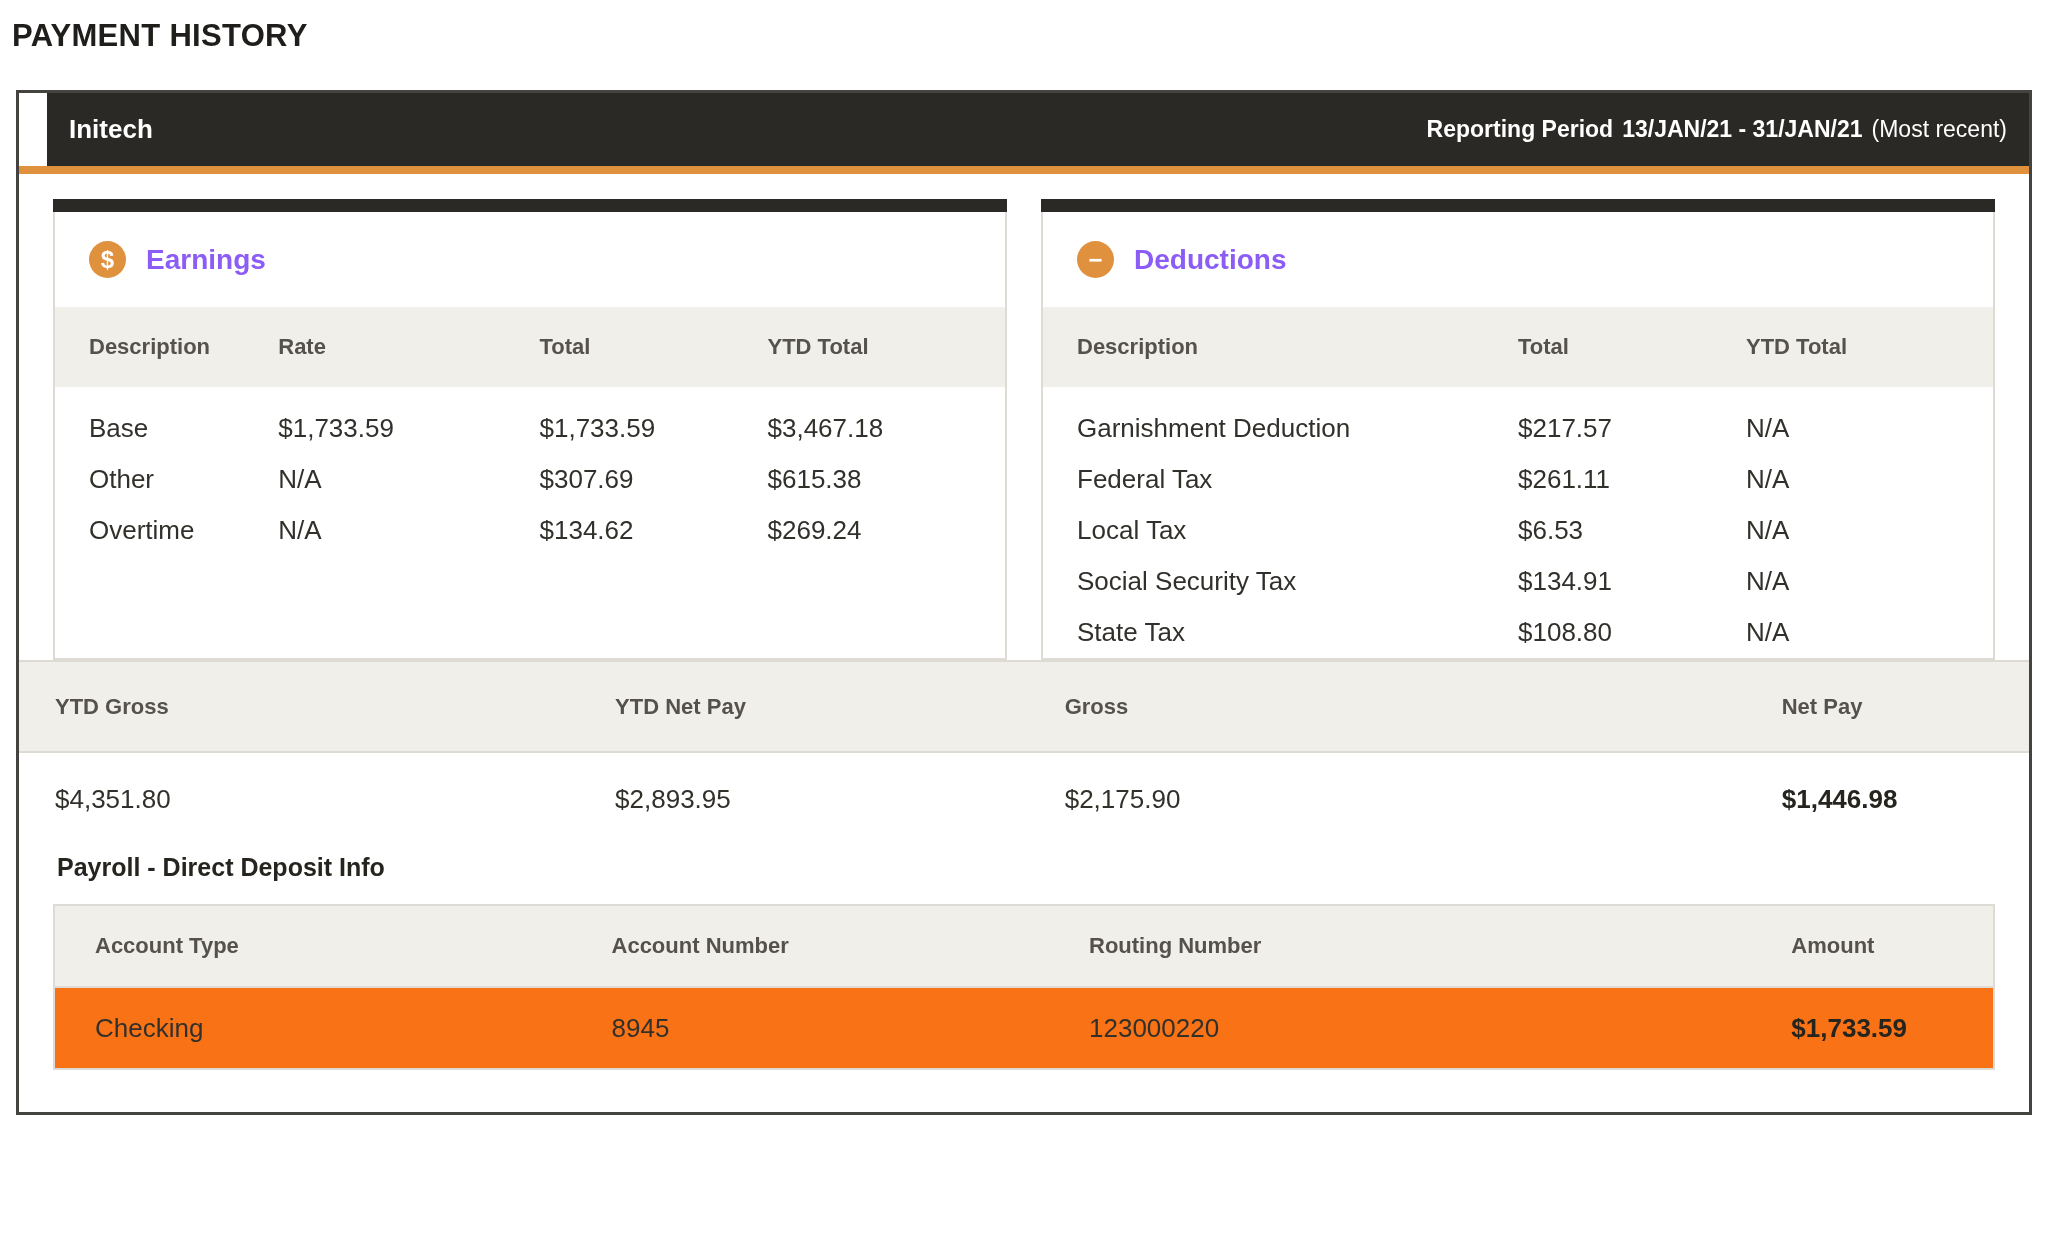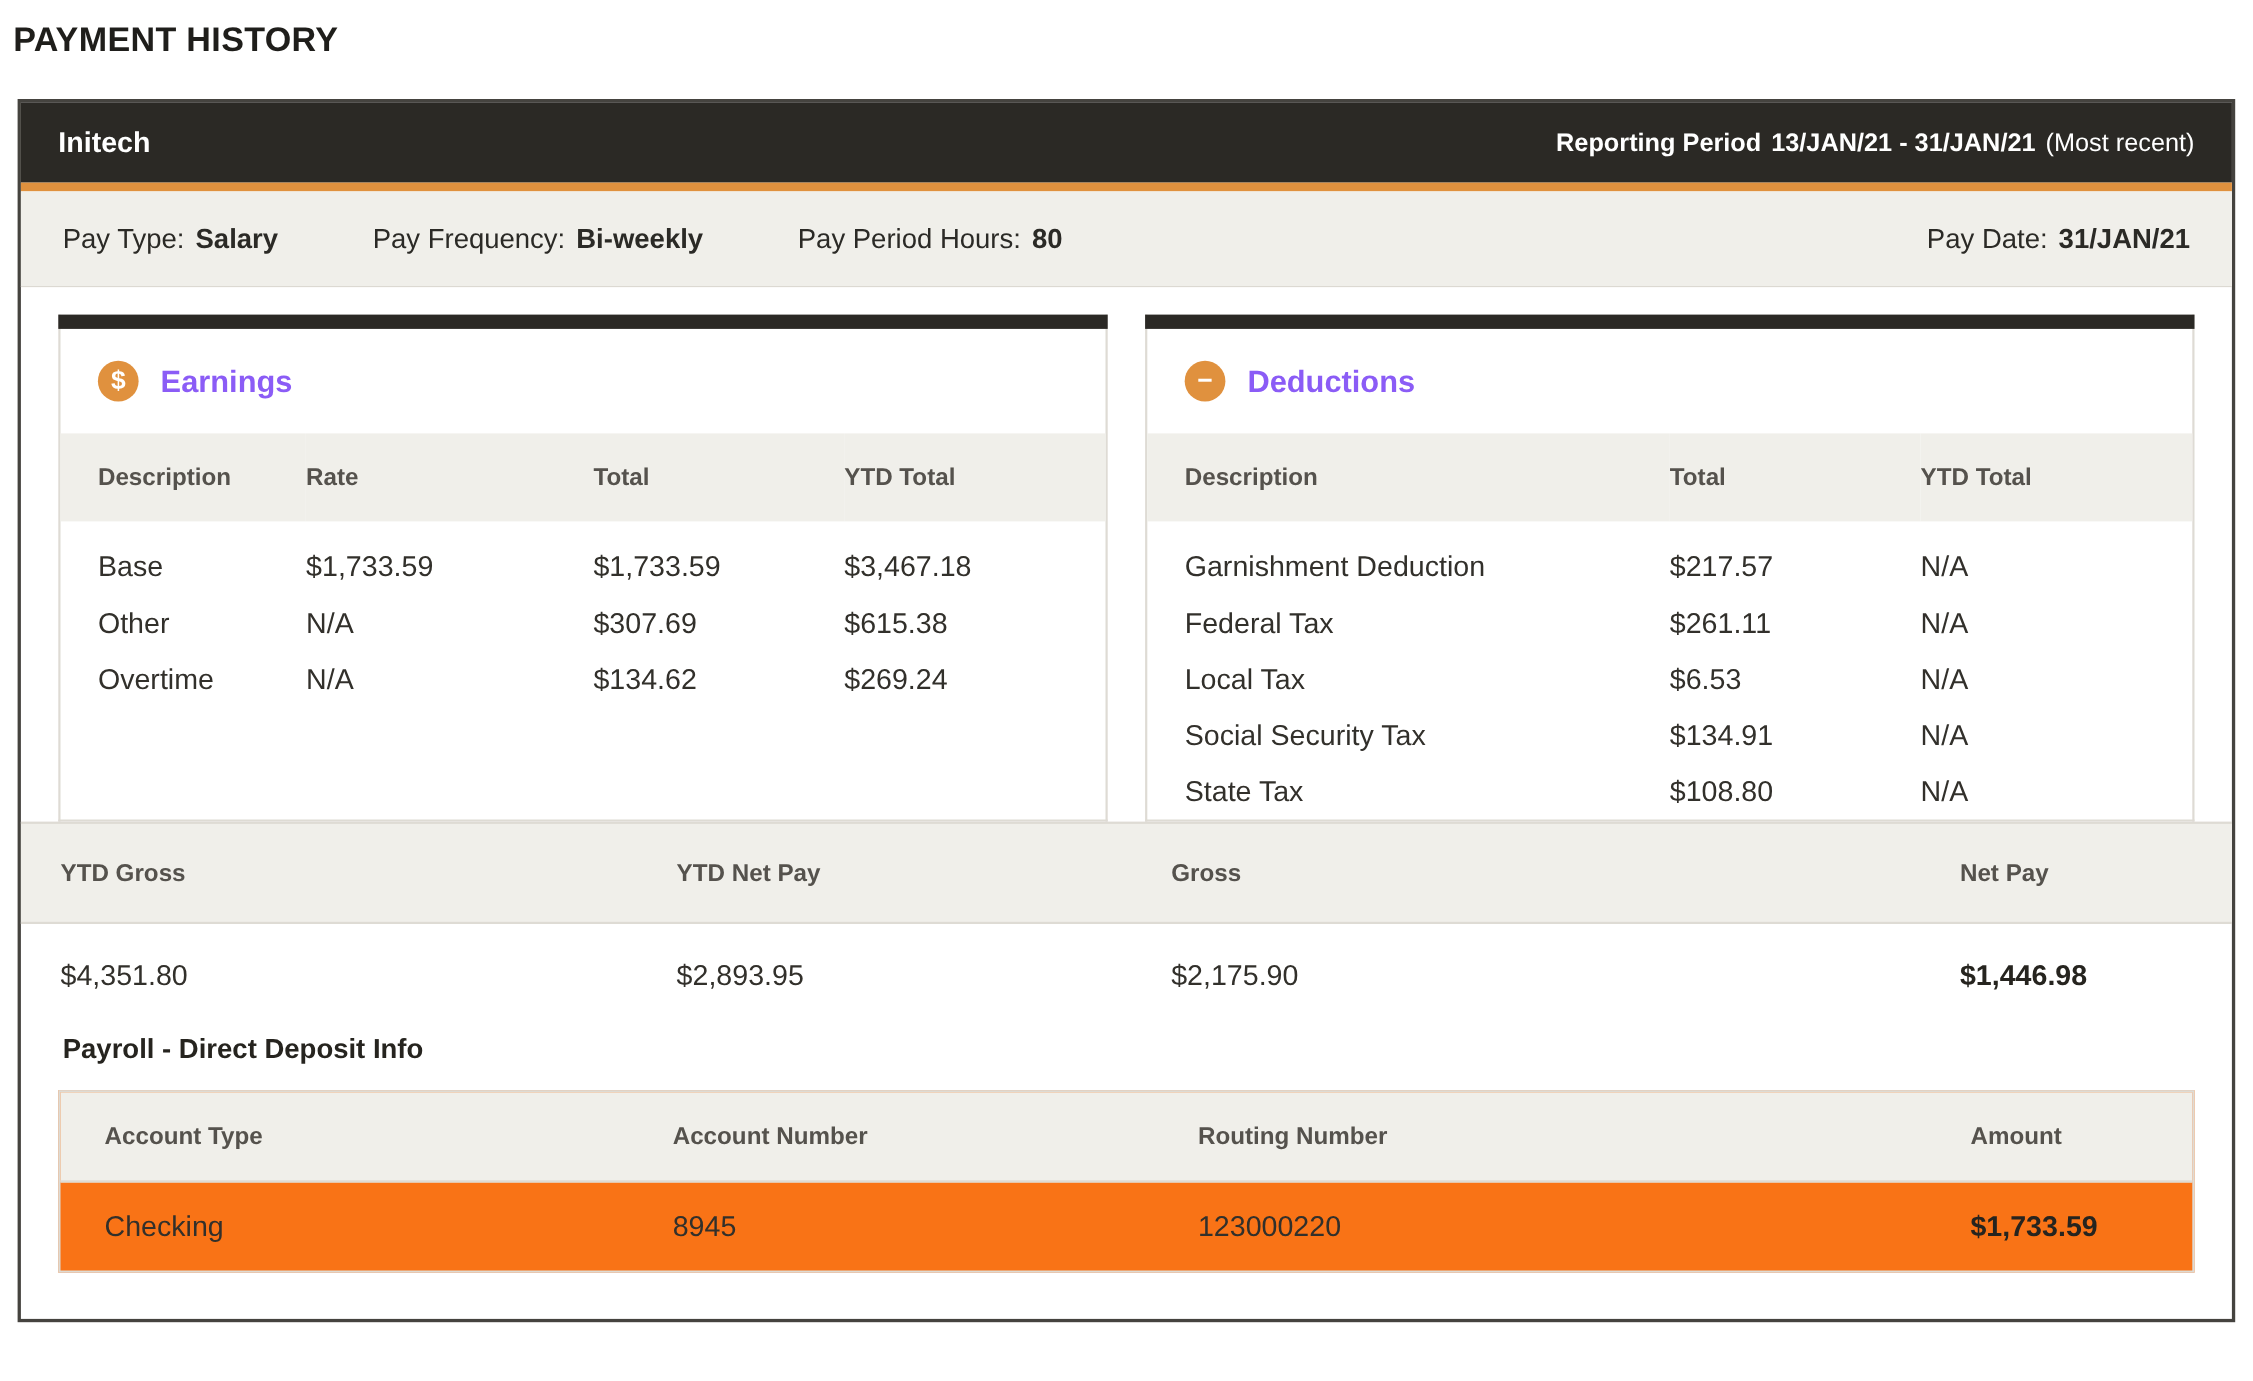--- a/index.html
+++ b/index.html
@@ -17,21 +17,22 @@
   }
   .statement {
     margin:36px 16px 0;
     border:3px solid #45433f;
     background:#fff;
     padding-bottom:42px;
   }
   .topbar {
     height:73px; background:#2b2925; color:#ffffff;
     display:flex; align-items:center; justify-content:space-between;
-    padding:0 34px;
+    padding:0 22px;
+    margin-left:28px;
   }
   .company { font-size:26px; font-weight:bold; }
   .reporting { font-size:23px; font-weight:bold; display:flex; }
   .reporting .rp-value { margin-left:9px; }
   .reporting .rp-note { margin-left:9px; font-weight:normal; }
   .accent { height:8px; background:#e0913e; }
   .payinfo {
     height:87px; background:#f0efea; border-bottom:1px solid #dcd9d2;
     display:flex; align-items:center; gap:86px;
     padding:0 38px; font-size:25px;
@@ -108,38 +109,20 @@
     <span class="company">Initech</span>
     <span class="reporting">
       <span>Reporting Period</span>
       <span class="rp-value">13/JAN/21 - 31/JAN/21</span>
       <span class="rp-note">(Most recent)</span>
     </span>
   </div>
 
   <div class="accent"></div>
 
-  <div class="payinfo">
-    <span class="pair">
-      <span class="lbl">Pay Type:</span>
-      <span class="val">Salary</span>
-    </span>
-    <span class="pair">
-      <span class="lbl">Pay Frequency:</span>
-      <span class="val">Bi-weekly</span>
-    </span>
-    <span class="pair">
-      <span class="lbl">Pay Period Hours:</span>
-      <span class="val">80</span>
-    </span>
-    <span class="pair paydate">
-      <span class="lbl">Pay Date:</span>
-      <span class="val">31/JAN/21</span>
-    </span>
-  </div>
 
   <div class="panels">
 
     <section class="panel">
       <div class="panel-topbar"></div>
       <div class="panel-header">
         <span class="badge">$</span>
         <span class="panel-title">Earnings</span>
       </div>
       <table>

